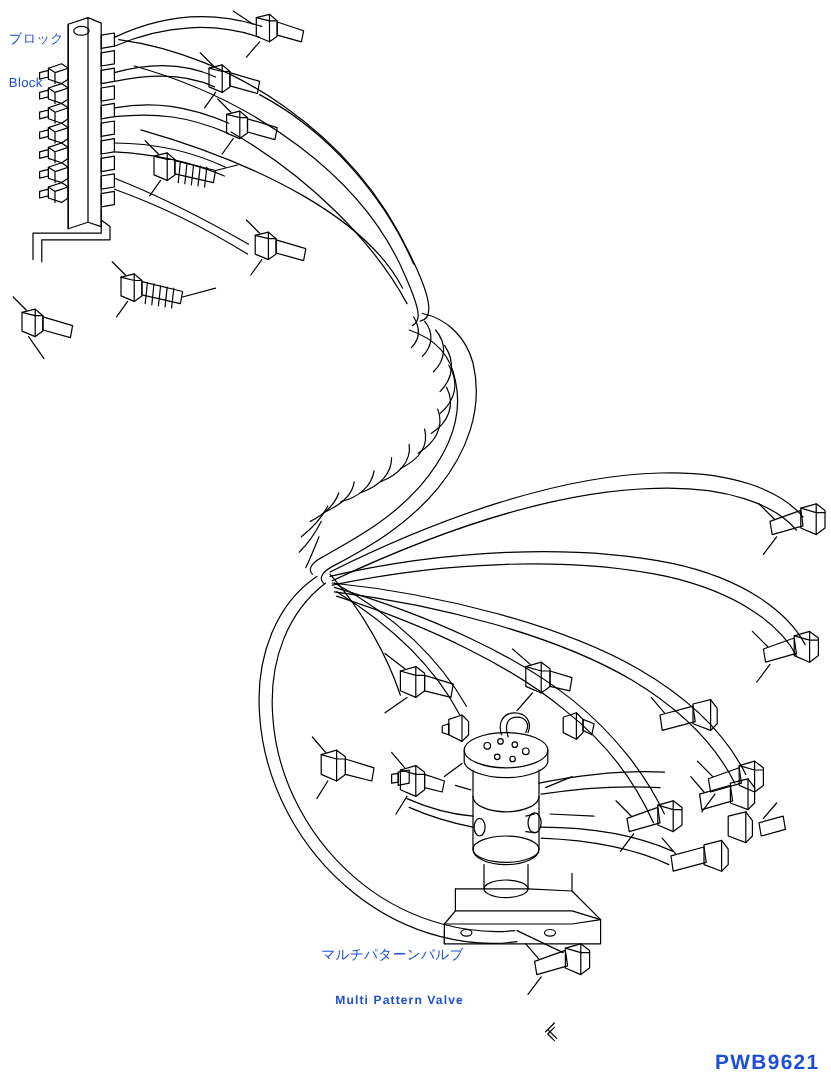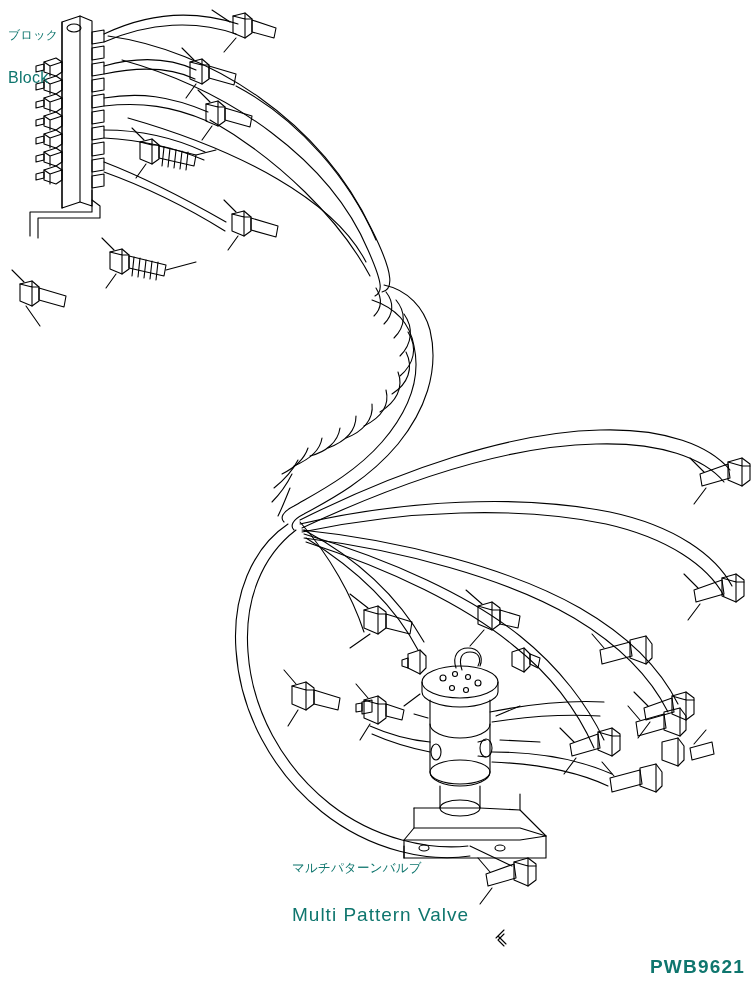--- a/index.html
+++ b/index.html
@@ -17,41 +17,41 @@
   }
   #diagram-svg {
     position: absolute;
     left: 0;
     top: 0;
     width: 755px;
     height: 983px;
   }
   .lbl {
     position: absolute;
-    color: #0f766e;
+    color: #1d4ed8;
     white-space: pre;
     line-height: 1.12;
   }
   .lbl-block {
     left: 8px;
     top: 2px;
     font-size: 12px;
     letter-spacing: 0.3px;
   }
   .lbl-block .jp { display: block; font-size: 12px; }
-  .lbl-block .en { display: block; font-size: 16px; }
+  .lbl-block .en { display: block; font-size: 12px; }
   .lbl-valve {
     left: 292px;
     top: 832px;
     font-size: 13px;
-    text-align: left;
+    text-align: right;
     letter-spacing: 0.2px;
   }
   .lbl-valve .jp { display: block; font-size: 12.5px; }
-  .lbl-valve .en { display: block; font-size: 19px; letter-spacing: 1px; }
+  .lbl-valve .en { display: block; font-size: 11px; letter-spacing: 1px; font-weight: bold; }
   .lbl-code {
     right: 10px;
     bottom: 6px;
     font-size: 19px;
     font-weight: bold;
     letter-spacing: 1.2px;
     font-family: "Liberation Sans", sans-serif;
     margin-top: 46px;
   }
 </style>

